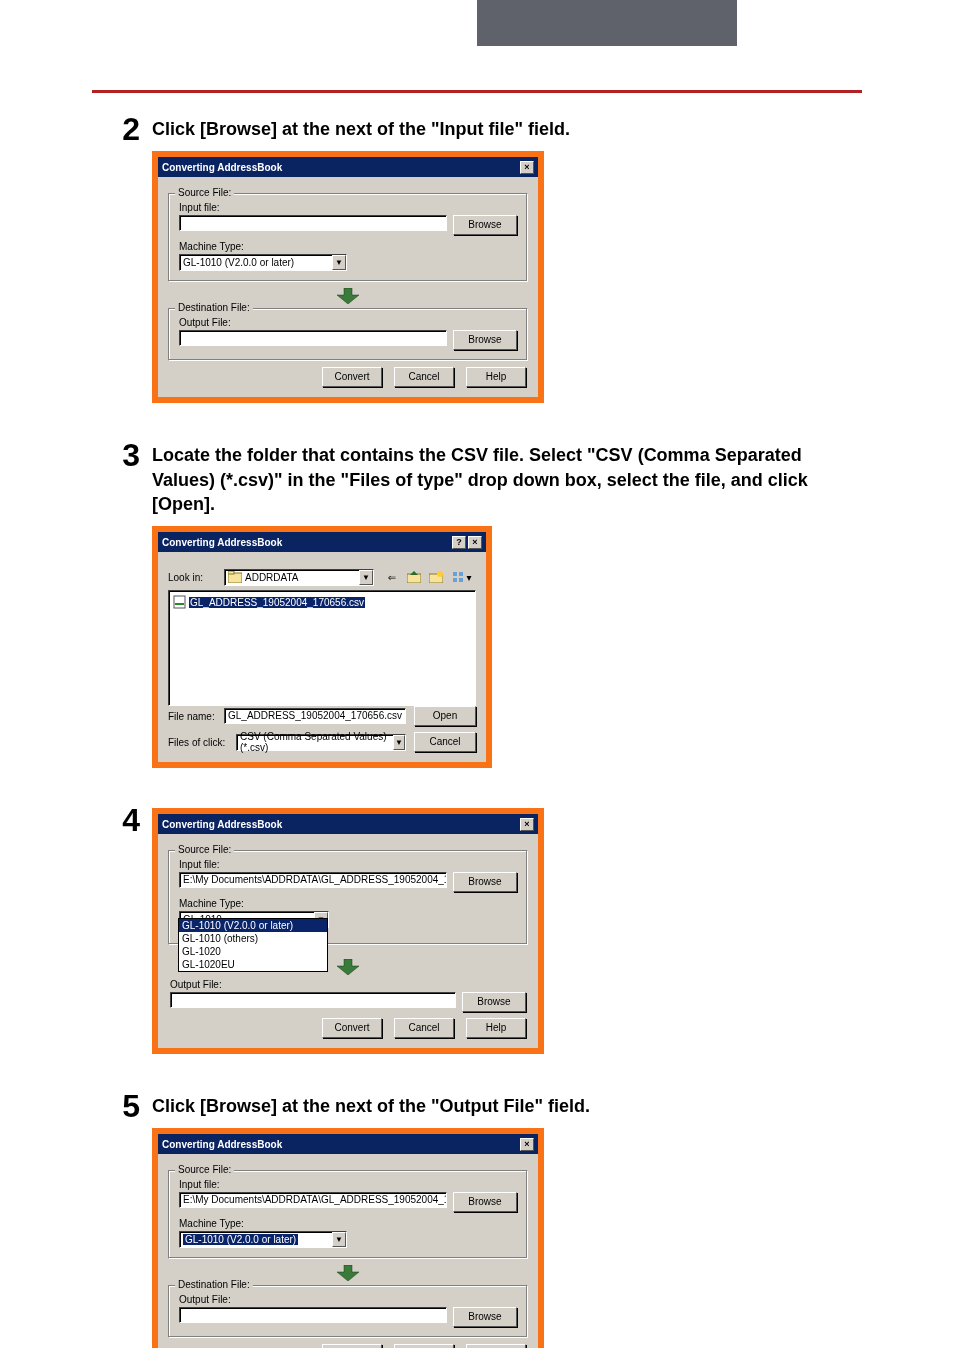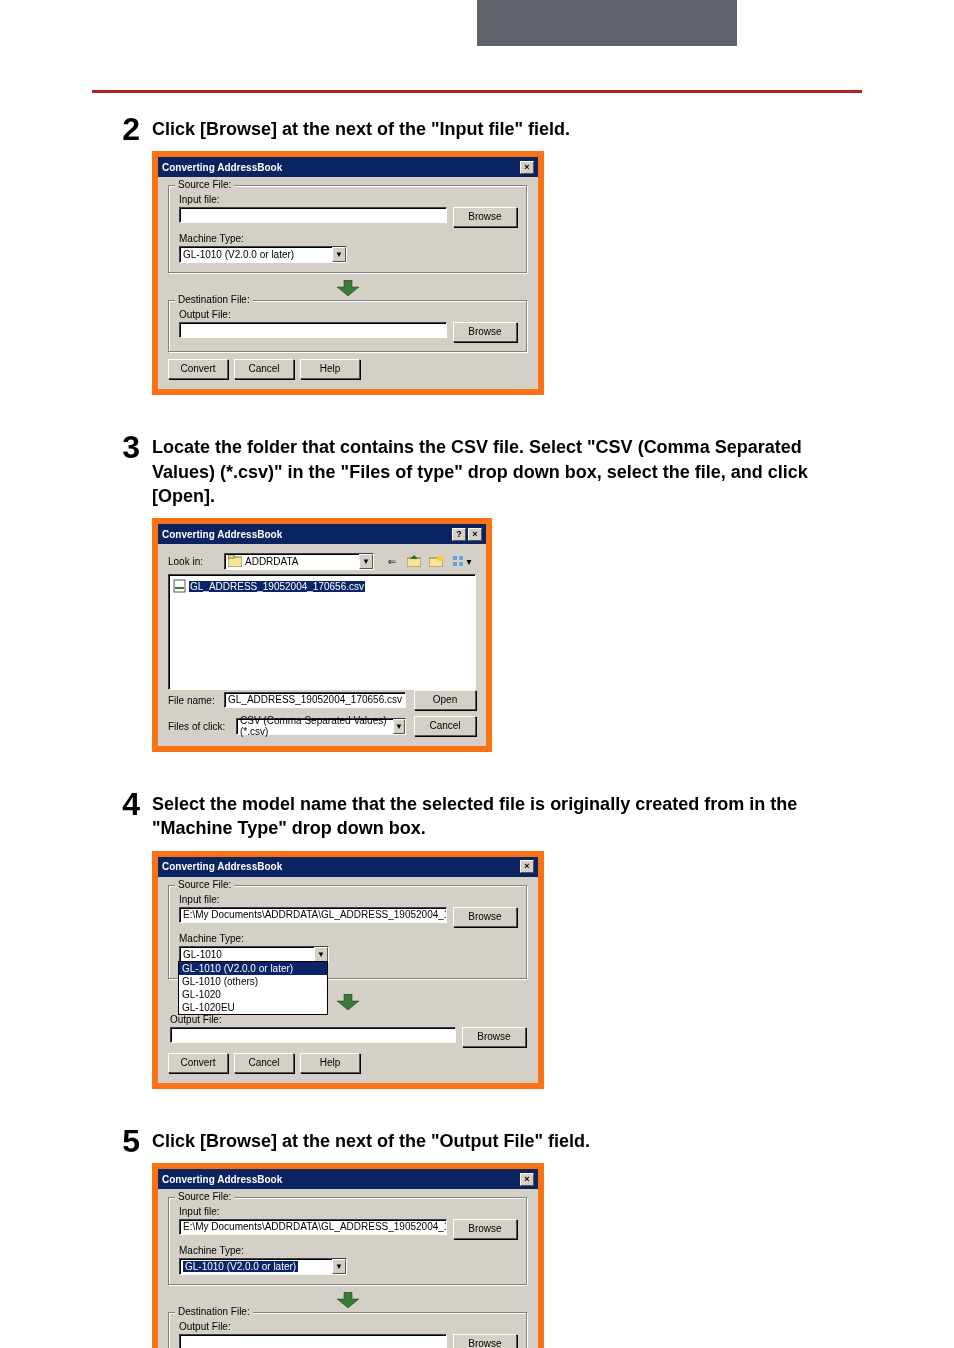--- a/index.html
+++ b/index.html
@@ -87,21 +87,21 @@
     border-right-color: #555;
     border-bottom-color: #555;
     font-size: 9px;
     line-height: 10px;
     text-align: center;
     color: #000;
     font-weight: bold;
     box-sizing: border-box;
   }
   .dialog-body {
-    padding: 8px 10px 10px 10px;
+    padding: 16px 10px 10px 10px;
   }
   .fieldset {
     border: 1px solid #808080;
     border-top-color: #808080;
     border-left-color: #808080;
     border-right-color: #fff;
     border-bottom-color: #fff;
     box-shadow: inset -1px -1px 0 #808080, inset 1px 1px 0 #fff;
     padding: 8px 10px 10px 10px;
     margin-bottom: 6px;
@@ -173,21 +173,22 @@
     font-size: 10px;
     height: 20px;
     padding: 0 8px;
     box-sizing: border-box;
     text-align: center;
     line-height: 18px;
     min-width: 60px;
   }
   .btn-row {
     display: flex;
-    gap: 6px;
+    gap: 12px;
+    justify-content: flex-end;
     margin-top: 6px;
     padding-right: 2px;
   }
   .green-arrow {
     display: flex;
     justify-content: center;
     margin: 4px 0;
   }
   .green-arrow svg { display: block; }
   .dropdown-open {
@@ -379,21 +380,20 @@
             <div class="btn-win" style="min-width:62px;">Cancel</div>
           </div>
         </div>
       </div>
     </div>
   </div>
 
   <div class="step">
     <div class="step-number">4</div>
     <div class="step-body">
-      <div class="step-title">Select the model name that the selected file is originally created from in the "Machine Type" drop down box.</div>
 
       <div class="dialog" style="width:392px;">
         <div class="dialog-titlebar">
           <span>Converting AddressBook</span>
           <span class="title-buttons">
             <span class="title-btn">×</span>
           </span>
         </div>
         <div class="dialog-body" style="position:relative;">
           <div class="fieldset" style="padding-bottom:16px;">

